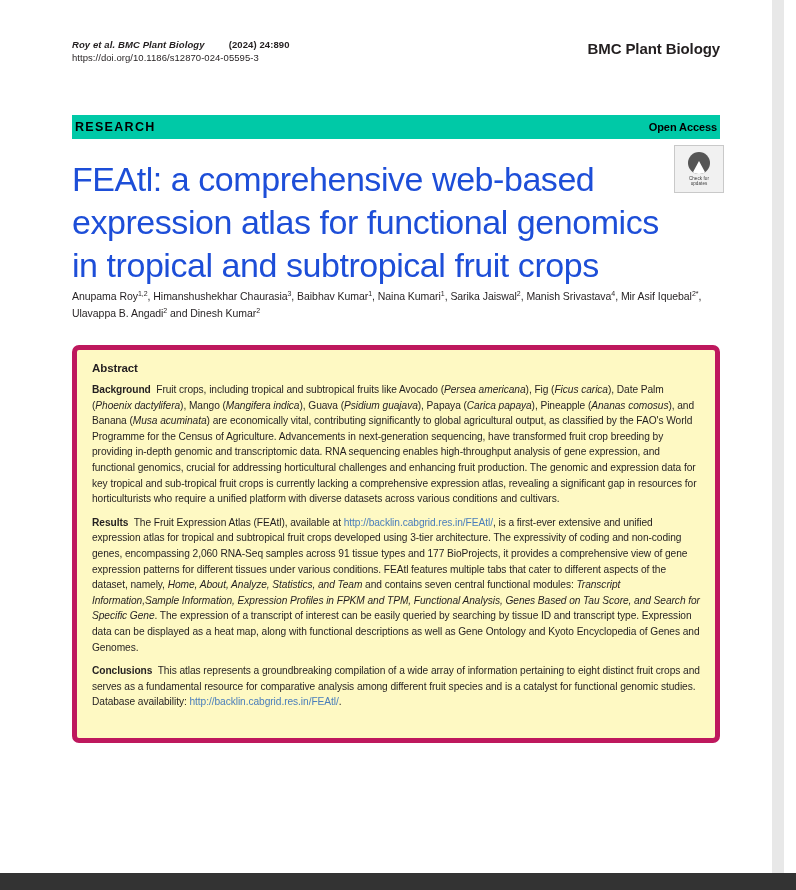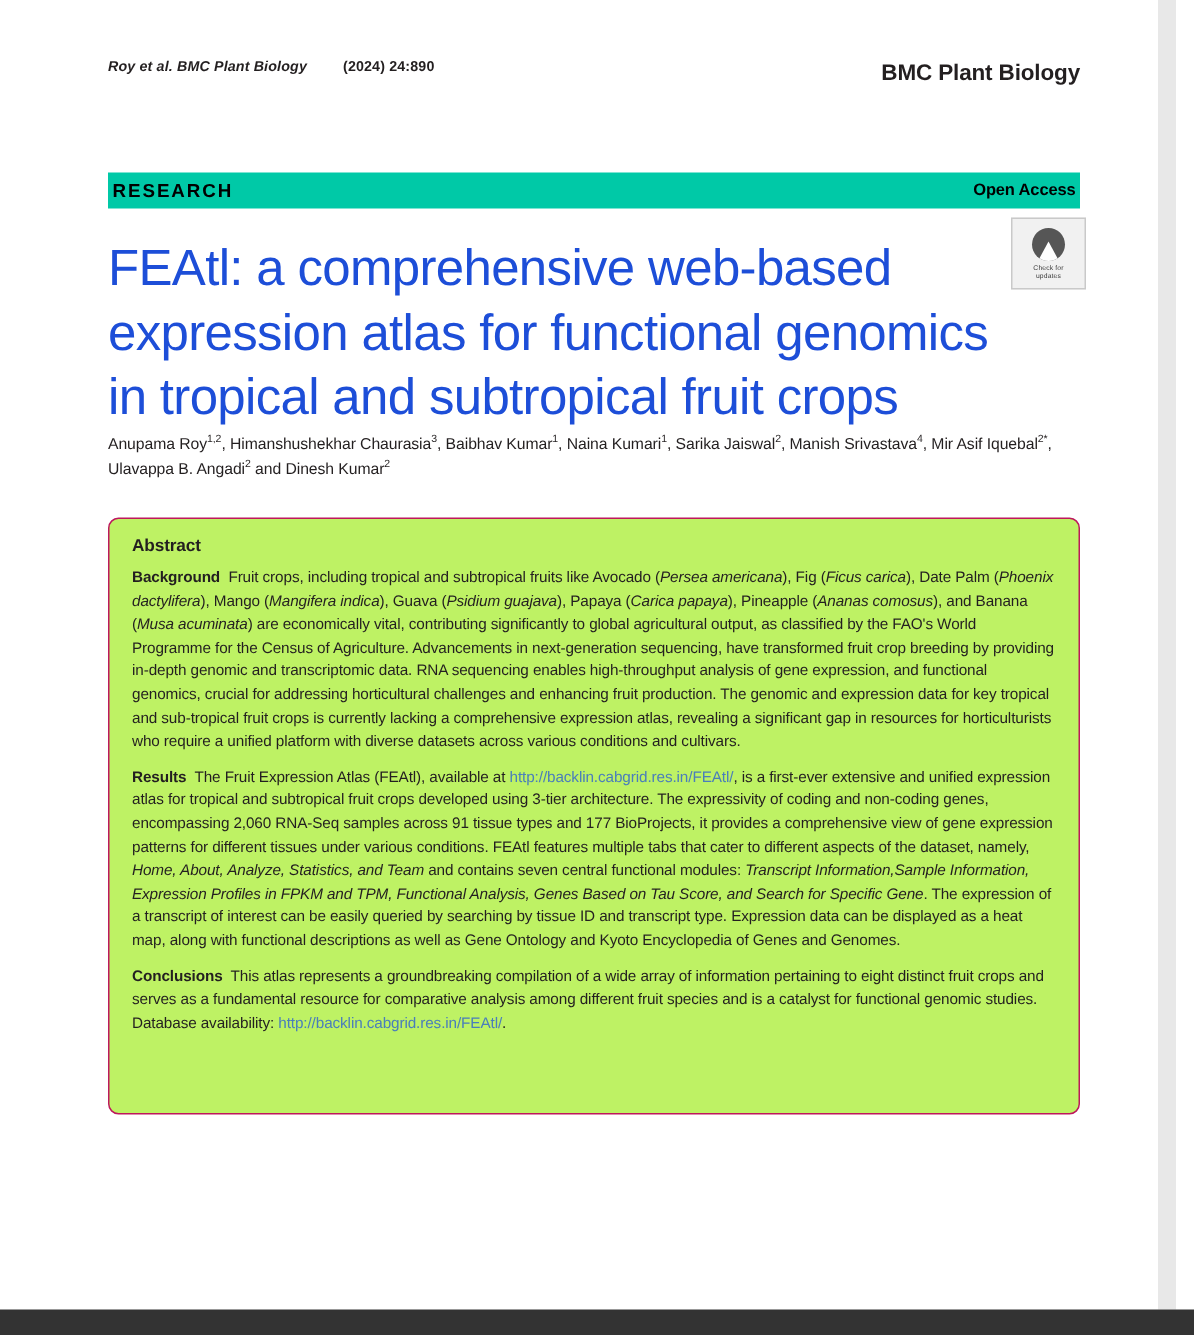--- a/index.html
+++ b/index.html
@@ -184,25 +184,25 @@
     line-height: 0;
   }
 
   
   #abstract-box {
     position: absolute;
     left: 72px;
     top: 345px;
     width: 648px;
     min-height: 398px;
-    border: 1px solid #be185d;
+    border: 5px solid #be185d;
     border-radius: 7px;
     box-sizing: border-box;
     padding: 12px 15px 13px 15px;
-    background: #bef264;
+    background: #fef9c3;
   }
   #abstract-heading {
     font-size: 11.5px;
     font-weight: bold;
     color: #231f20;
     margin: 0 0 8px 0;
     letter-spacing: -0.1px;
   }
   .abs-para {
     font-size: 10.2px;
@@ -251,20 +251,21 @@
 </style>
 </head>
 <body>
 
 <div id="page">
 
   <div id="runhead">
     <div id="citation-line">
       <span>Roy et al. BMC Plant Biology</span><span class="vol">(2024) 24:890</span>
     </div>
+    <div id="doi-line">https://doi.org/10.1186/s12870-024-05595-3</div>
     <div id="journal-name">BMC Plant Biology</div>
   </div>
 
   <div id="banner">
     <span id="banner-research">RESEARCH</span>
     <span id="banner-openaccess">Open Access</span>
   </div>
 
   <h1 id="title">FEAtl: a comprehensive web-based expression atlas for functional genomics in tropical and subtropical fruit crops</h1>
 

